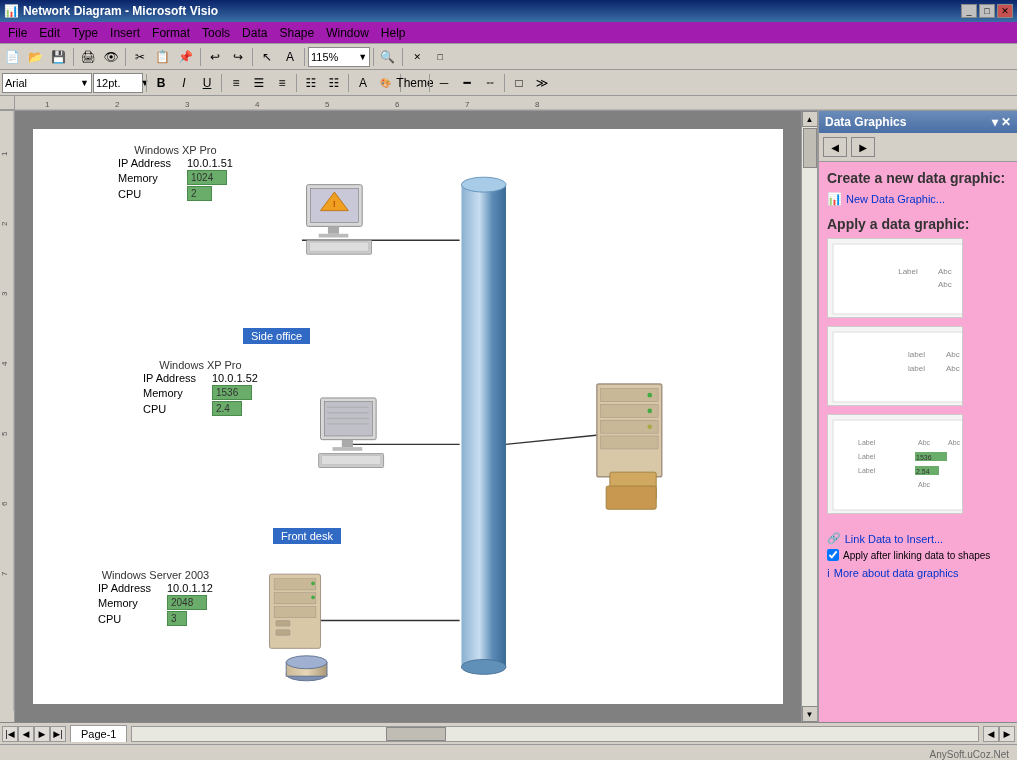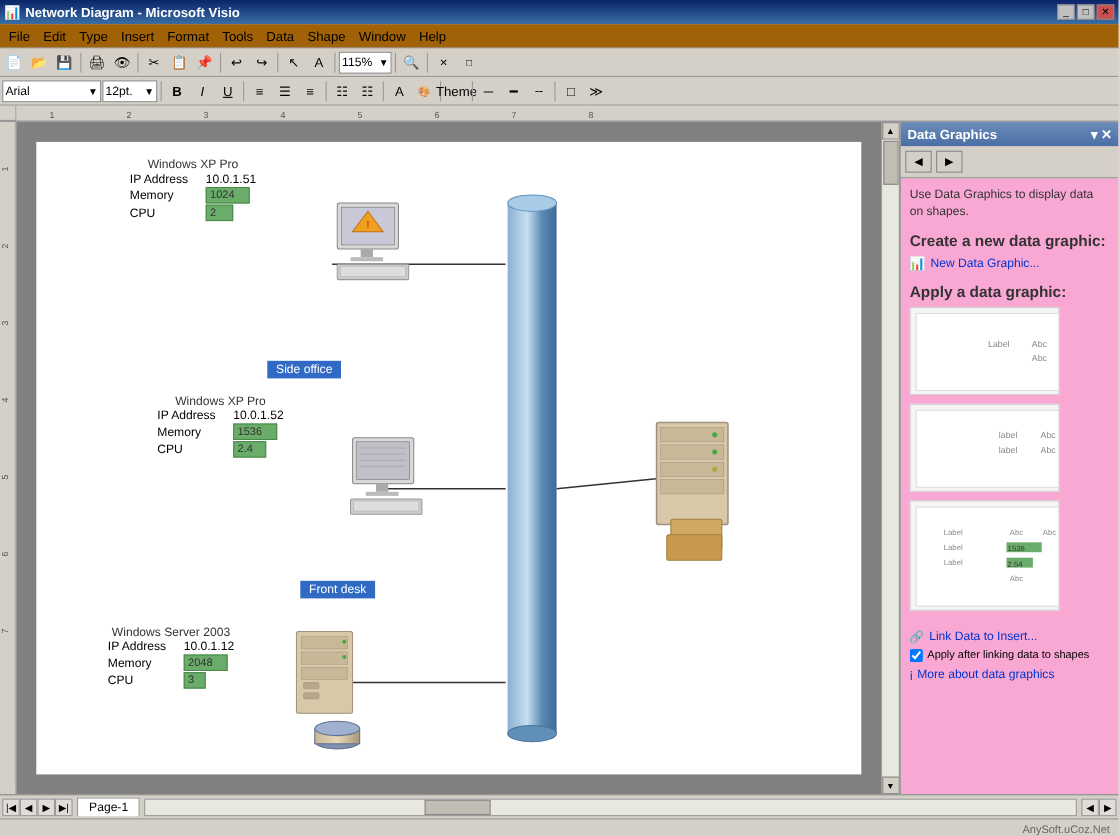--- a/index.html
+++ b/index.html
@@ -19,42 +19,42 @@
     #titlebar-controls { display: flex; gap: 2px; }
     .title-btn {
       width: 16px; height: 14px; background: #c0c0c0; border: 1px solid #888;
       font-size: 9px; display: flex; align-items: center; justify-content: center; cursor: pointer;
       color: black;
     }
     .title-btn.close { background: #c75050; }
 
     
     #menubar {
-      background: #a16207; height: 22px; display: flex; align-items: center;
+      background: #a21caf; height: 22px; display: flex; align-items: center;
       border-bottom: 1px solid #999; padding: 0 2px;
     }
     .menu-item {
       padding: 2px 6px; font-size: 12px; cursor: pointer; height: 20px;
       display: flex; align-items: center;
     }
 
     
     #toolbar1 {
       background: #d4d0c8; height: 26px; display: flex; align-items: center;
       border-bottom: 1px solid #999; padding: 2px 2px; gap: 1px;
     }
     .tb-btn {
       width: 22px; height: 22px; background: #d4d0c8; border: 1px solid transparent;
       display: flex; align-items: center; justify-content: center; cursor: pointer;
       font-size: 12px;
     }
     .tb-sep { width: 1px; height: 18px; background: #999; margin: 0 2px; }
     .tb-combo {
       height: 20px; border: 1px solid #888; background: white; font-size: 11px; padding: 0 2px;
-      display: flex; align-items: center; gap: 6px;
+      display: flex; align-items: center; gap: 20px;
     }
 
     
     #toolbar2 {
       background: #d4d0c8; height: 26px; display: flex; align-items: center;
       border-bottom: 1px solid #999; padding: 2px 2px; gap: 1px;
     }
 
     
     #main-layout {
@@ -463,23 +463,20 @@
             <span class="panel-ctrl">▾</span>
             <span class="panel-ctrl">✕</span>
           </div>
         </div>
         <div id="panel-nav">
           <div class="panel-nav-btn">◀</div>
           <div class="panel-nav-btn">▶</div>
         </div>
         <div id="panel-content">
           <div class="panel-section">
-            <p>Use Data Graphics to display data on shapes.</p>
-          </div>
-          <div class="panel-section">
             <div class="section-title">Create a new data graphic:</div>
             <a class="panel-link">
               <span style="font-size:12px;">📊</span>
               <span>New Data Graphic...</span>
             </a>
           </div>
           <div class="panel-section">
             <div class="section-title">Apply a data graphic:</div>
 
             <div class="graphic-preview">

